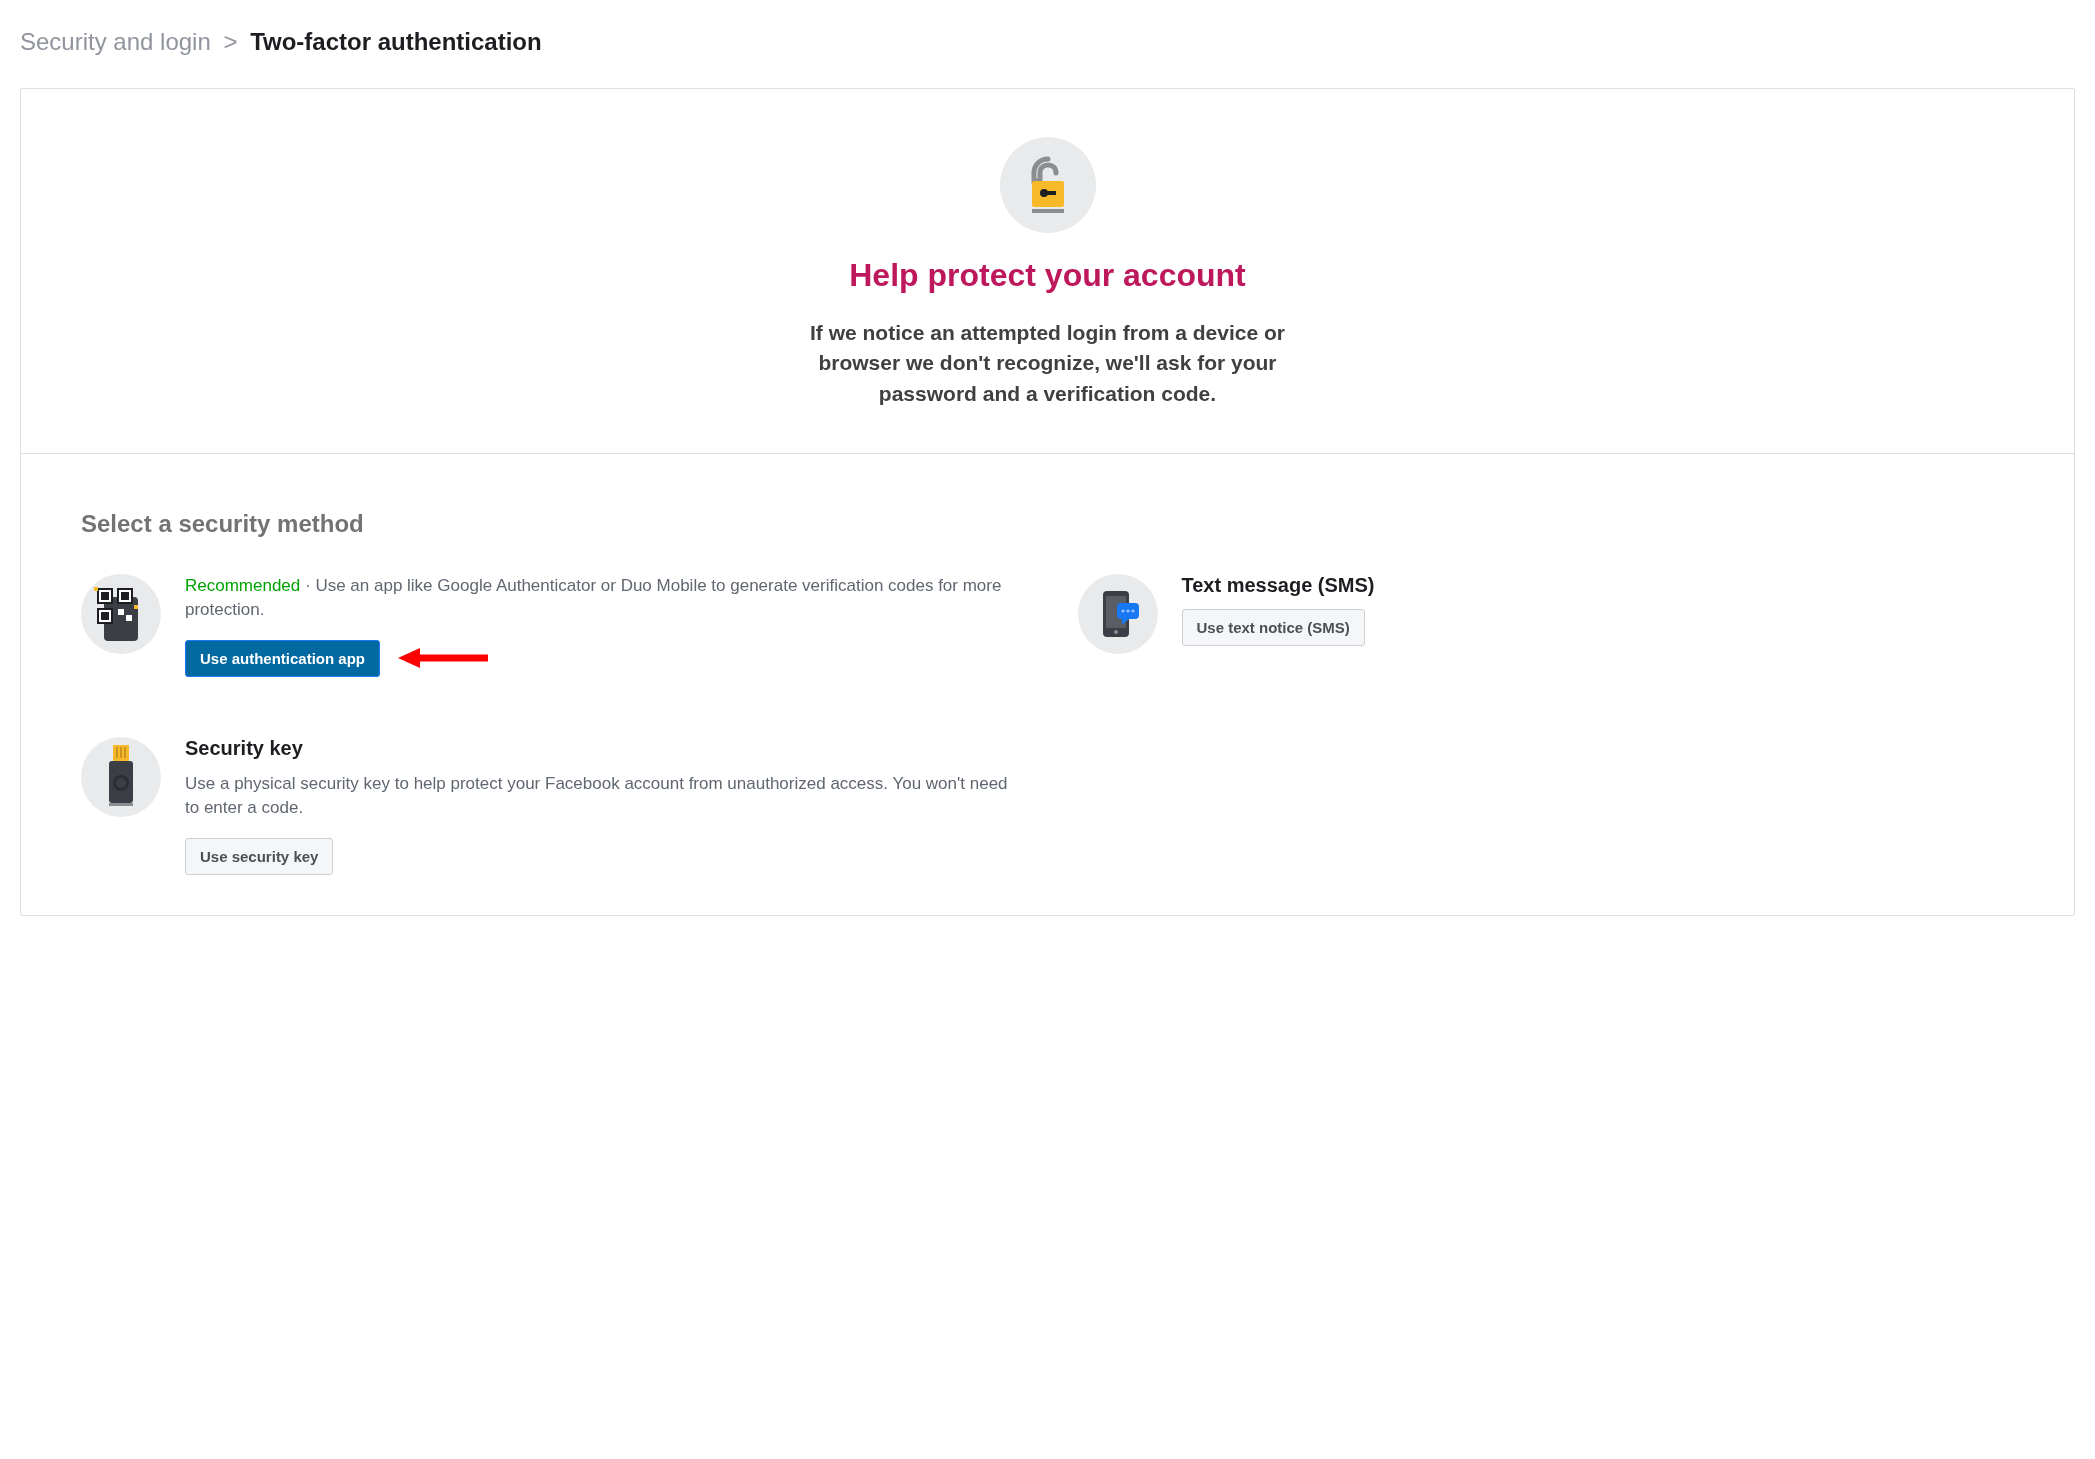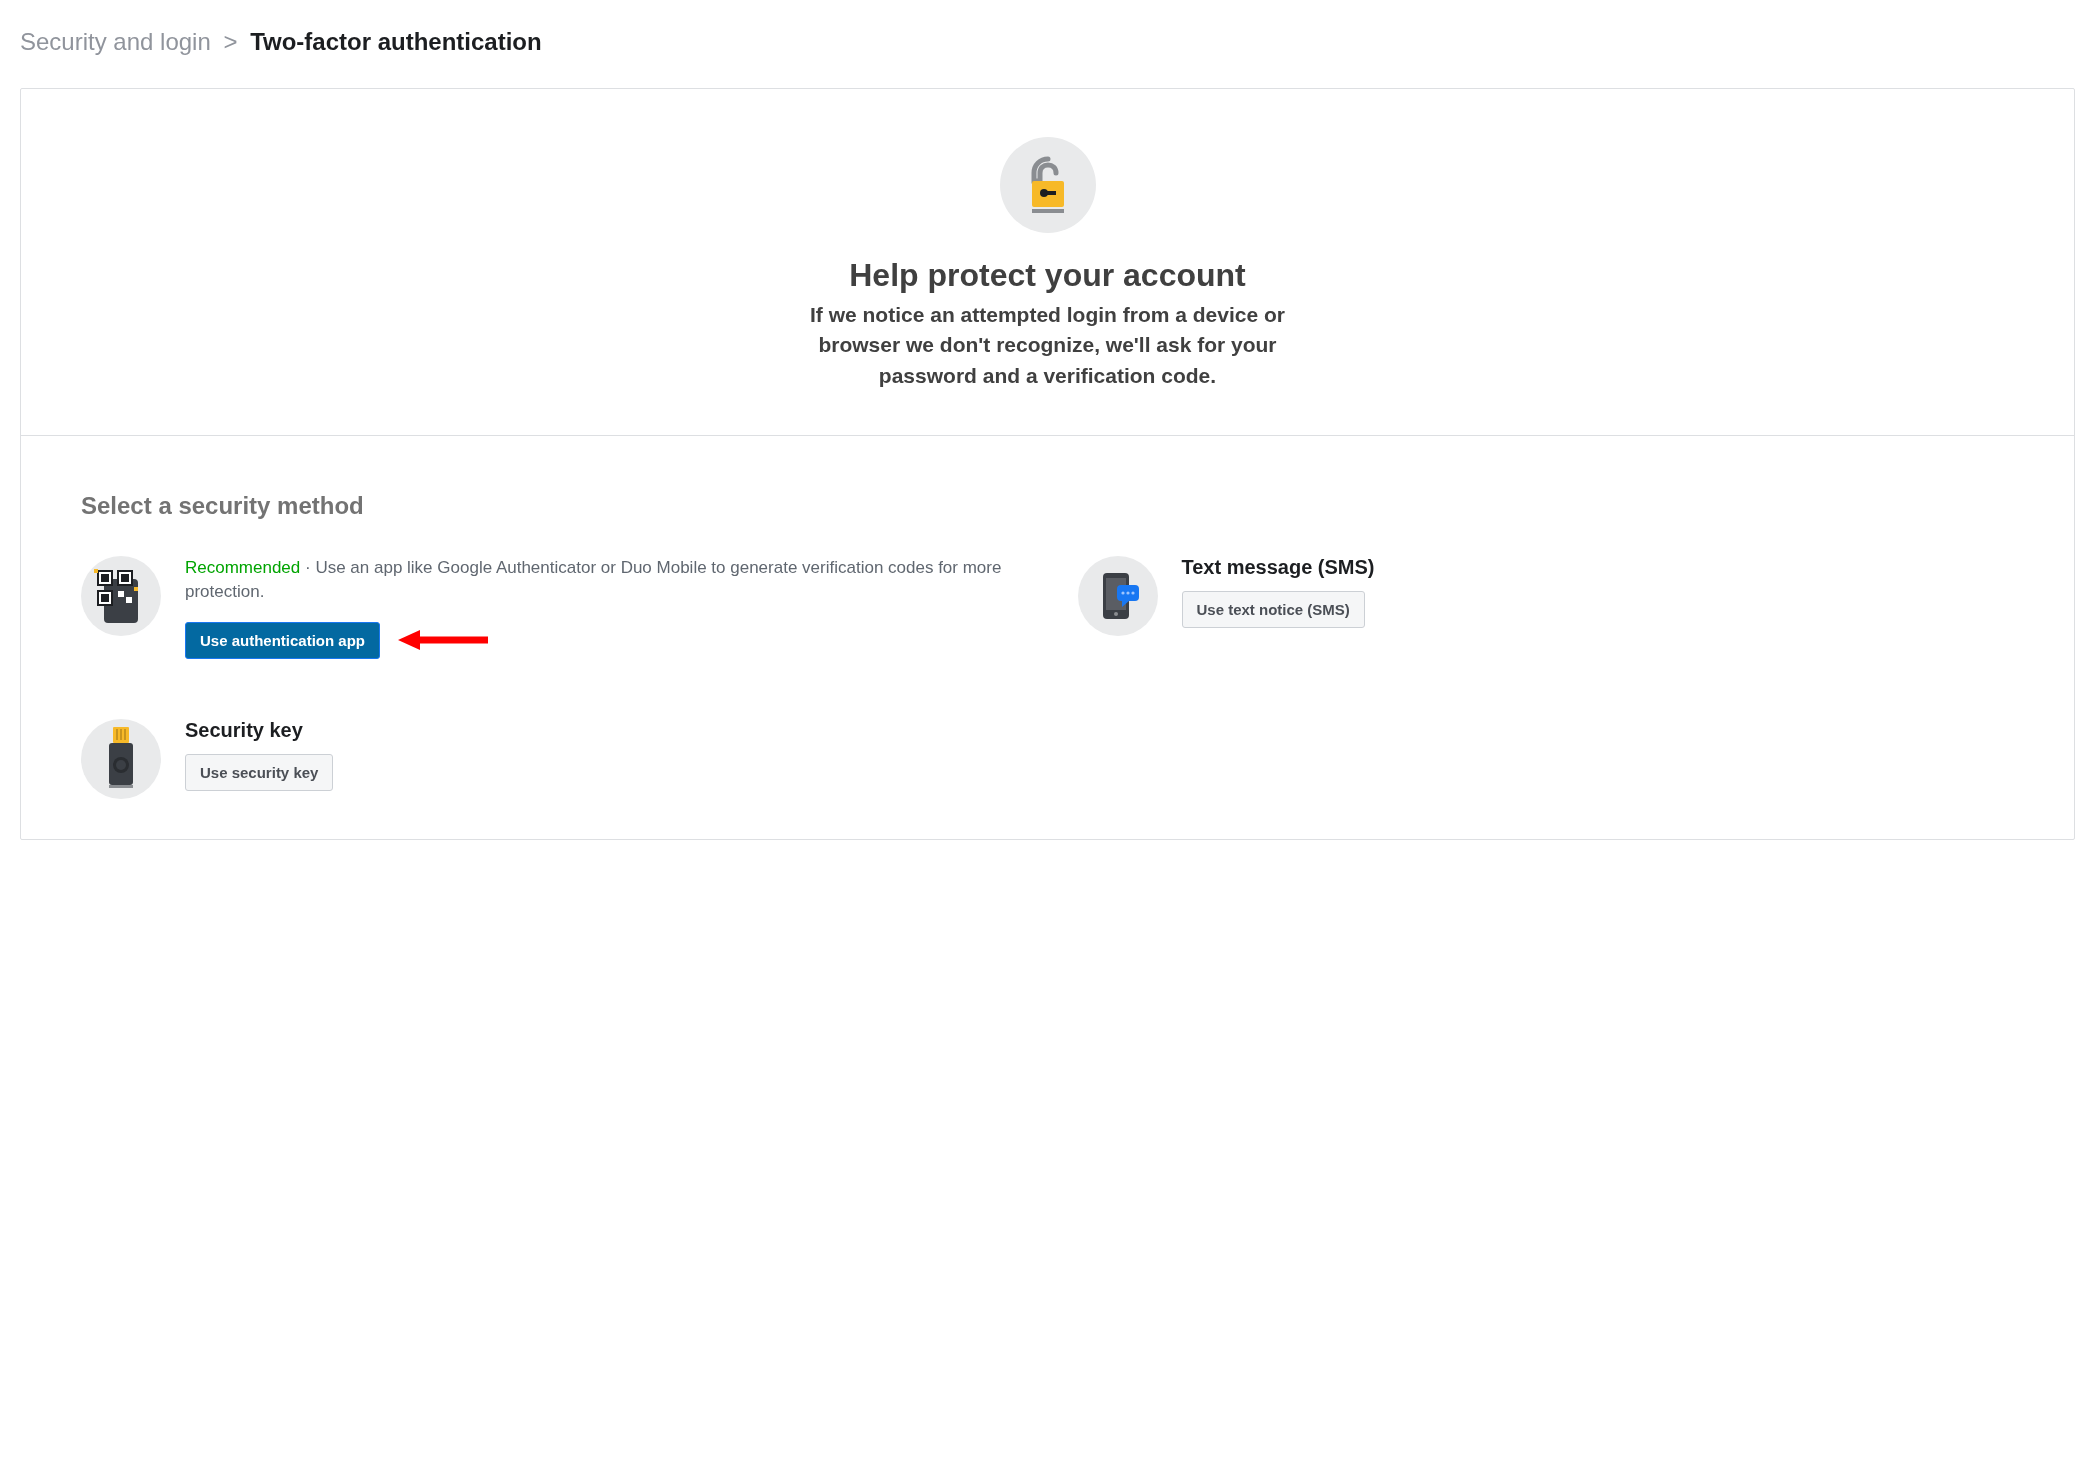--- a/index.html
+++ b/index.html
@@ -46,22 +46,22 @@
       margin: 0 auto 24px;
       border-radius: 50%;
       background: #e9eaeb;
       display: flex;
       align-items: center;
       justify-content: center;
     }
     .hero-title {
       font-size: 32px;
       font-weight: 700;
-      color: #404040;
-      margin-bottom: 6px;
+      color: #be185d;
+      margin-bottom: 24px;
     }
     .hero-desc {
       font-size: 21px;
       color: #404040;
       line-height: 1.45;
       max-width: 500px;
       margin: 0 auto;
       font-weight: bold;
     }
     .methods {
@@ -230,20 +230,21 @@
             <rect x="19" y="4" width="2" height="11" fill="#c8941e"></rect>
             <rect x="23" y="4" width="2" height="11" fill="#c8941e"></rect>
             <rect x="8" y="18" width="24" height="42" rx="3" fill="#3b3f45"></rect>
             <circle cx="20" cy="40" r="8" fill="#2a2d31"></circle>
             <circle cx="20" cy="40" r="5" fill="#3b3f45"></circle>
             <rect x="8" y="60" width="24" height="3" fill="#8a8d91"></rect>
           </svg>
         </div>
         <div class="method-body">
           <h3 class="method-title">Security key</h3>
+          <p class="method-desc">Use a physical security key to help protect your Facebook account from unauthorized access. You won't need to enter a code.</p>
           <button class="btn btn-secondary">Use security key</button>
         </div>
       </div>
 
     </div>
   </div>
 
 </div>
 
 </body></html>

